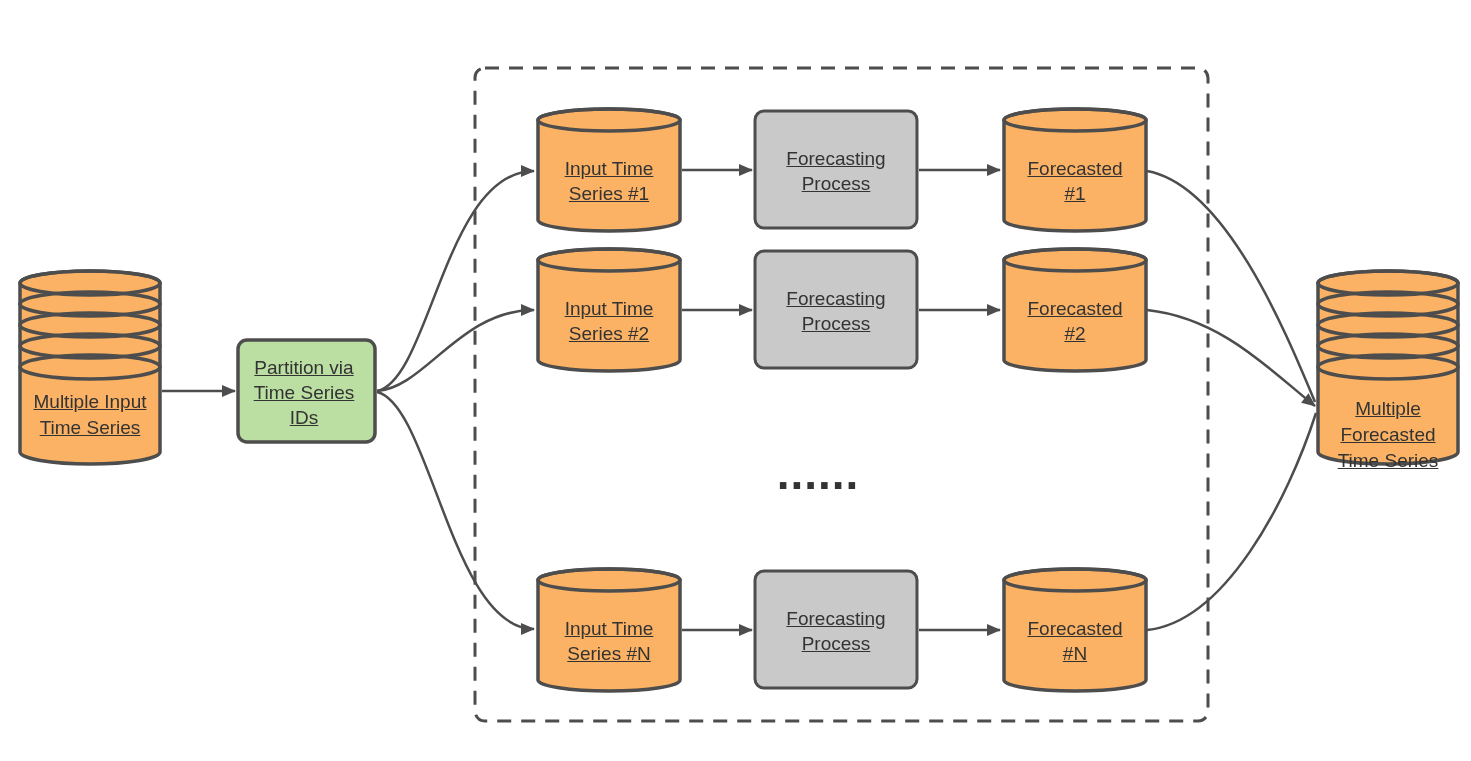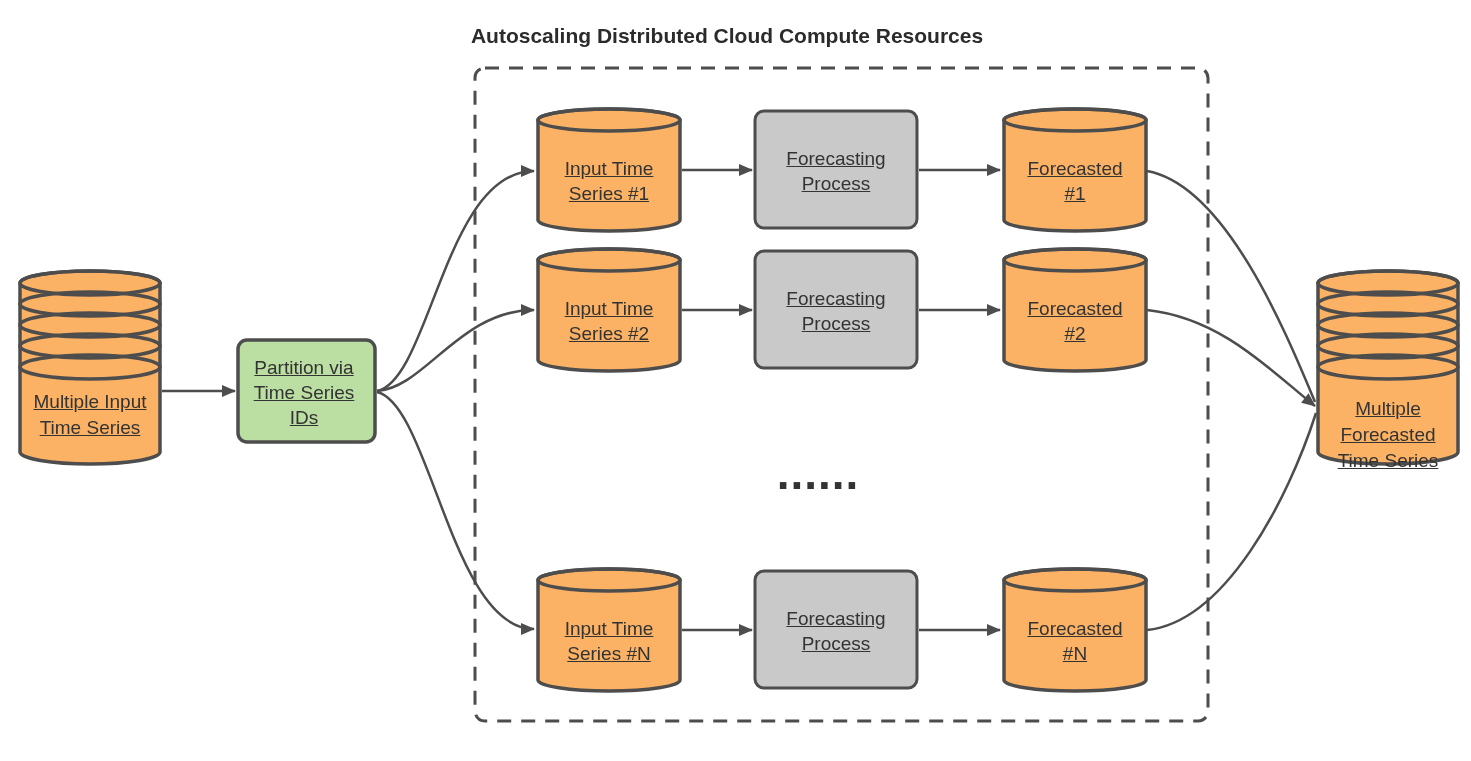--- a/index.html
+++ b/index.html
@@ -134,21 +134,20 @@
     <g>
       <path class="cyl" d="M1318,283 A70,12 0 0 1 1458,283 L1458,452 A70,12 0 0 1 1318,452 Z"></path>
       <ellipse class="ring" cx="1388" cy="283" rx="70" ry="12"></ellipse>
       <ellipse class="ring" cx="1388" cy="304" rx="70" ry="12"></ellipse>
       <ellipse class="ring" cx="1388" cy="325" rx="70" ry="12"></ellipse>
       <ellipse class="ring" cx="1388" cy="346" rx="70" ry="12"></ellipse>
       <ellipse class="ring" cx="1388" cy="367" rx="70" ry="12"></ellipse>
     </g>
   </svg>
 
-  <div class="title">Autoscaling Distributed Cloud Compute Resources</div>
 
   <div class="label stack" style="left:20px; top:389px; width:140px;">Multiple Input
 Time Series</div>
 
   <div class="label" style="left:238px; top:355px; width:132px;">Partition via
 Time Series
 IDs</div>
 
   <div class="label" style="left:538px; top:156px; width:142px;">Input Time
 Series #1</div>

